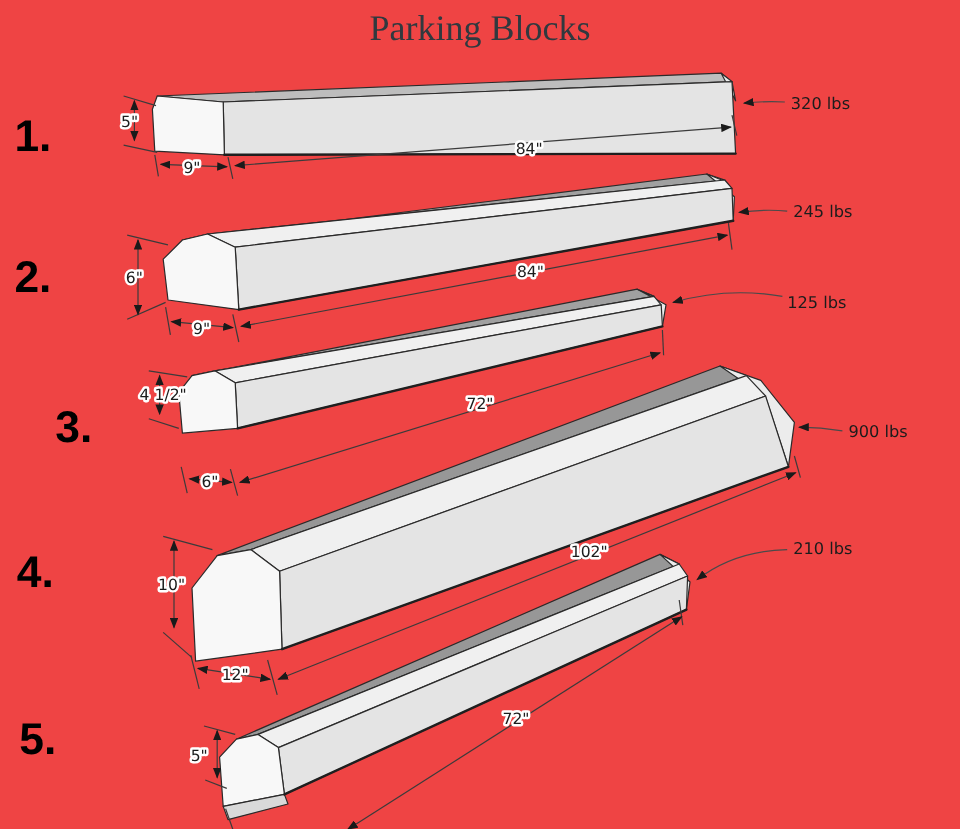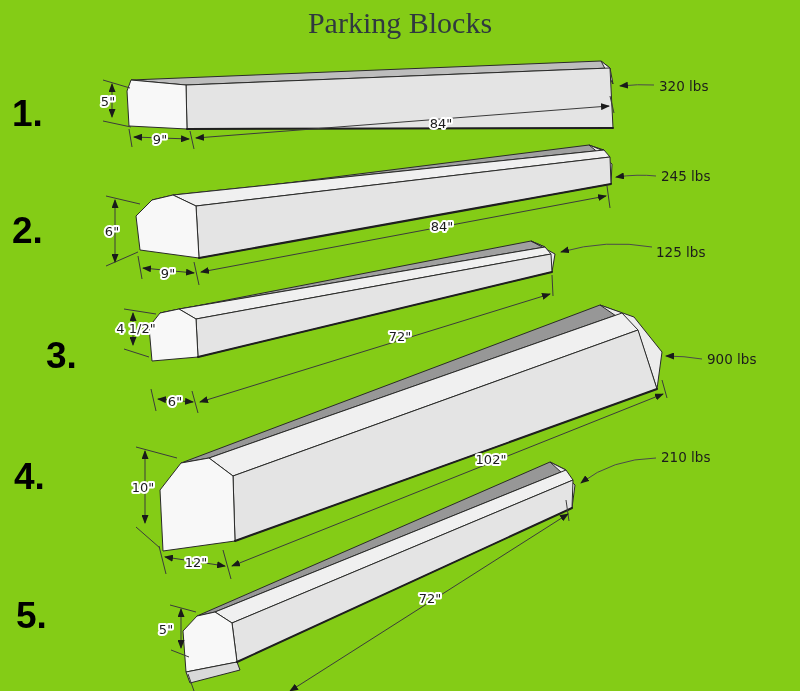--- a/index.html
+++ b/index.html
@@ -1,16 +1,16 @@
 <!DOCTYPE html>
 <html><head>
 <meta charset="utf-8">
 <style>
   html,body{margin:0;padding:0;background:#ffffff;}
-  .stage{position:relative;width:800px;height:691px;background:#84cc16;overflow:hidden;
+  .stage{position:relative;width:800px;height:691px;background:#ef4444;overflow:hidden;
          font-family:"DejaVu Sans",sans-serif;}
   svg{display:block;}
   .title-text{font:30px "Liberation Serif",serif;fill:#30393f;text-anchor:middle;}
   .num-text{font:37px "Liberation Sans",sans-serif;font-weight:bold;fill:#000000;text-anchor:start;}
   .dim-text{font:13px "DejaVu Sans",sans-serif;fill:#1c1c1c;text-anchor:middle;
             stroke:#ffffff;stroke-width:4px;paint-order:stroke;stroke-linejoin:round;}
   .wt-text{font:13.5px "DejaVu Sans",sans-serif;fill:#1c1c1c;text-anchor:start;}
   .face{stroke:#2a2a2a;stroke-width:1;stroke-linejoin:round;}
   .f-side{fill:#e4e4e4;}
   .f-bevel{fill:#f0f0f0;}

